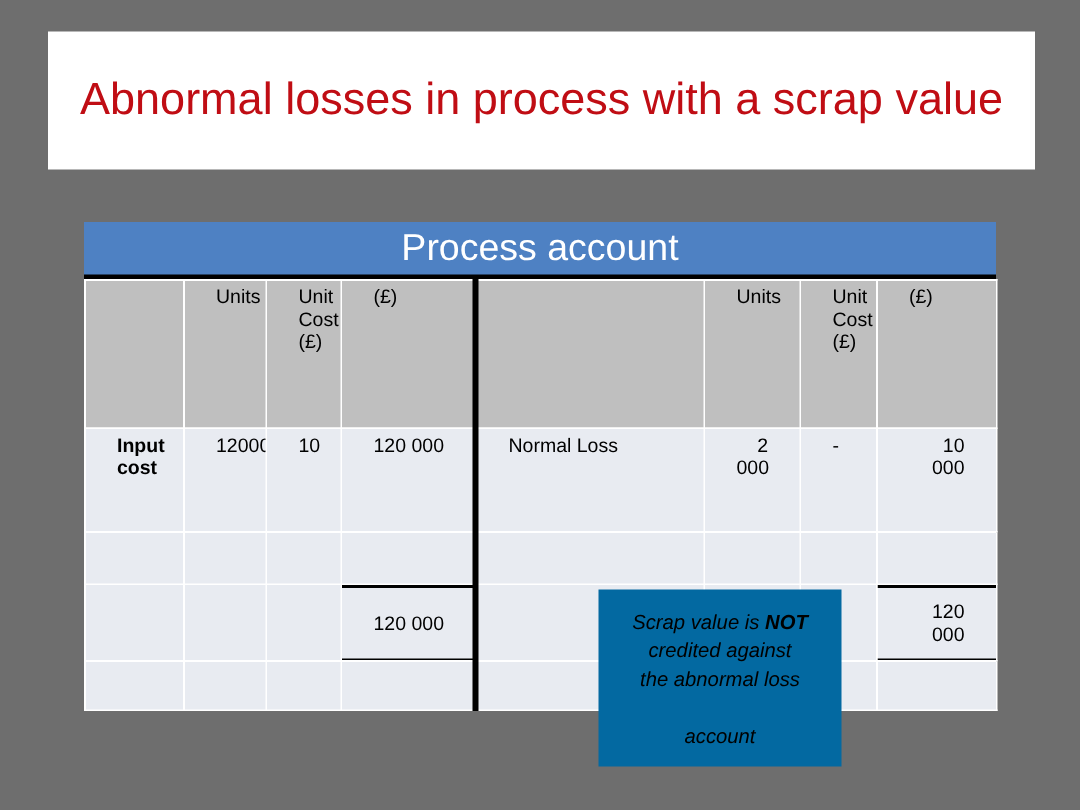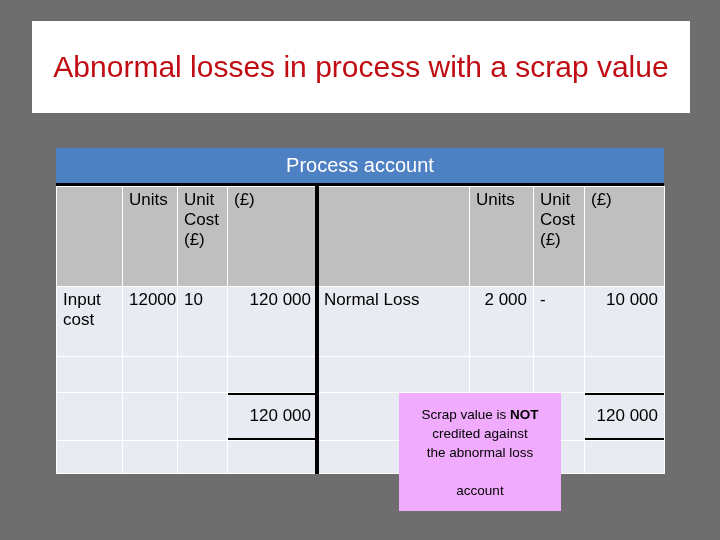--- a/index.html
+++ b/index.html
@@ -57,38 +57,38 @@
     height: 38px;
     background: #4e81c3;
     display: flex;
     align-items: center;
     justify-content: center;
     border-bottom: 3px solid #000000;
     box-sizing: border-box;
   }
   #account-title-bar span {
     color: #ffffff;
-    font-size: 20px;
+    font-size: 25px;
   }
 
   #ledger-grid {
     position: absolute;
     left: 0;
     top: 38px;
     width: 608px;
     height: 288px;
     border-collapse: collapse;
     table-layout: fixed;
   }
   #ledger-grid td {
     background: #e8ebf1;
     border: 1.5px solid #ffffff;
-    font-size: 17px;
+    font-size: 13px;
     color: #000000;
-    padding: 3px 6px;
+    padding: 3px 21px;
     vertical-align: top;
     box-sizing: border-box;
     overflow: hidden;
   }
   #ledger-grid tr.col-head-row td {
     background: #bfbfbf;
     vertical-align: top;
   }
   .num { text-align: right; margin-top: 24px; }
   .lbl { text-align: left; }
@@ -120,31 +120,32 @@
   .total-cell::before { top: -1px; }
   .total-cell::after  { bottom: -1px; }
 
   
   #scrap-note {
     position: absolute;
     left: 399px;
     top: 393px;
     width: 162px;
     height: 118px;
-    background: #f0abfc;
+    background: #0369a1;
     color: #000000;
     font-size: 13.5px;
     line-height: 19px;
     text-align: center;
     display: flex;
     align-items: center;
     justify-content: center;
     padding: 2px 6px;
     box-sizing: border-box;
     z-index: 20;
+    font-style: italic;
   }
   #scrap-note b { font-weight: 700; }
 </style>
 </head>
 <body>
 
 <div id="title-band">
   <div id="title-text">Abnormal losses in process with a scrap value</div>
 </div>
 
@@ -174,21 +175,21 @@
       <td class="lbl">Units</td>
       <td class="lbl">Unit Cost (£)</td>
       <td class="lbl">(£)</td>
       <td class="lbl"></td>
       <td class="lbl">Units</td>
       <td class="lbl">Unit Cost (£)</td>
       <td class="lbl">(£)</td>
     </tr>
 
     <tr style="height:50px">
-      <td class="lbl" style="font-weight:400">Input cost</td>
+      <td class="lbl" style="font-weight:700">Input cost</td>
       <td class="lbl">12000</td>
       <td class="lbl">10</td>
       <td class="num">120 000</td>
       <td class="lbl">Normal Loss</td>
       <td class="num">2 000</td>
       <td class="lbl">-</td>
       <td class="num">10 000</td>
     </tr>
 
 

